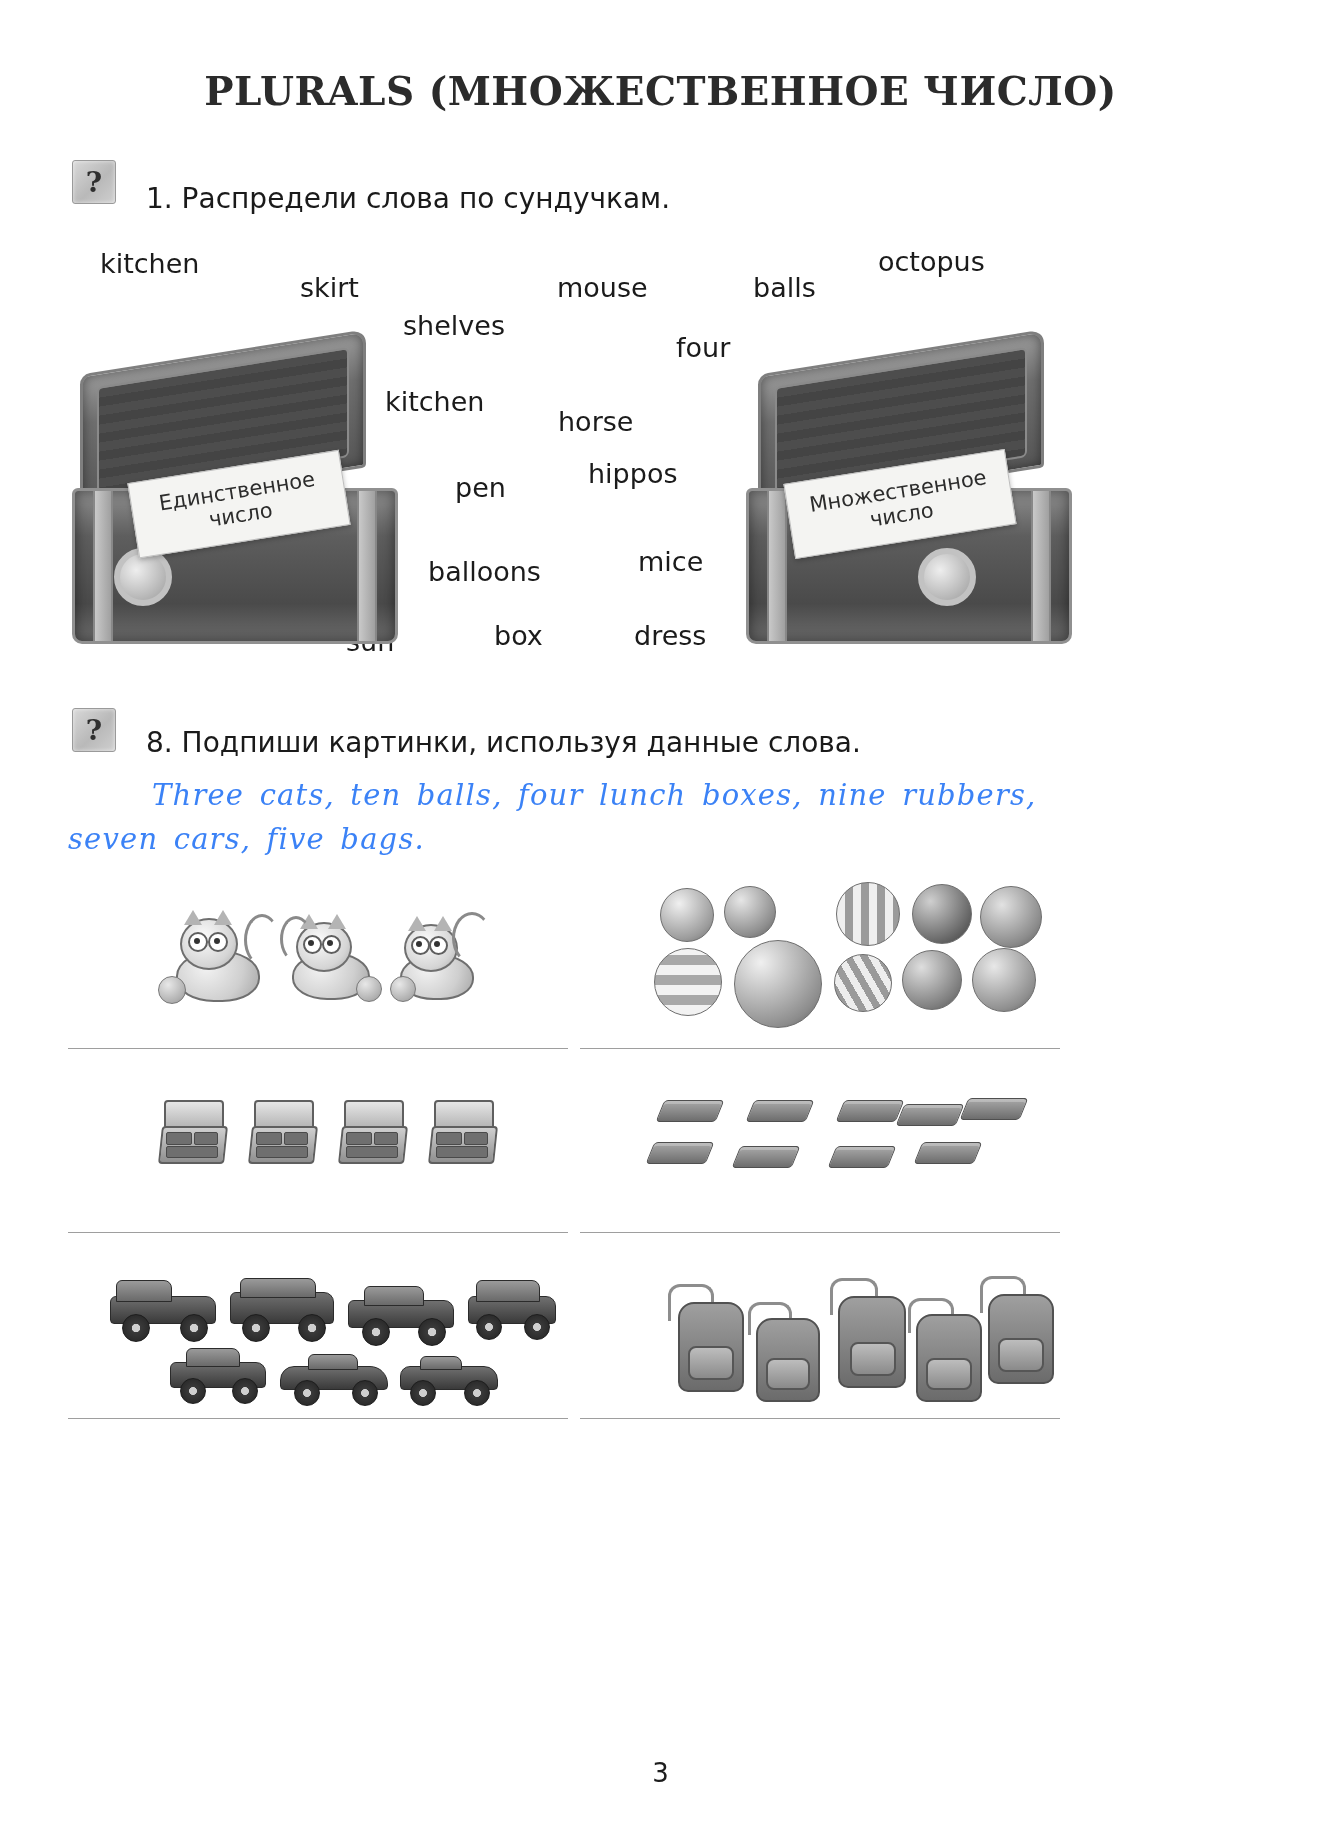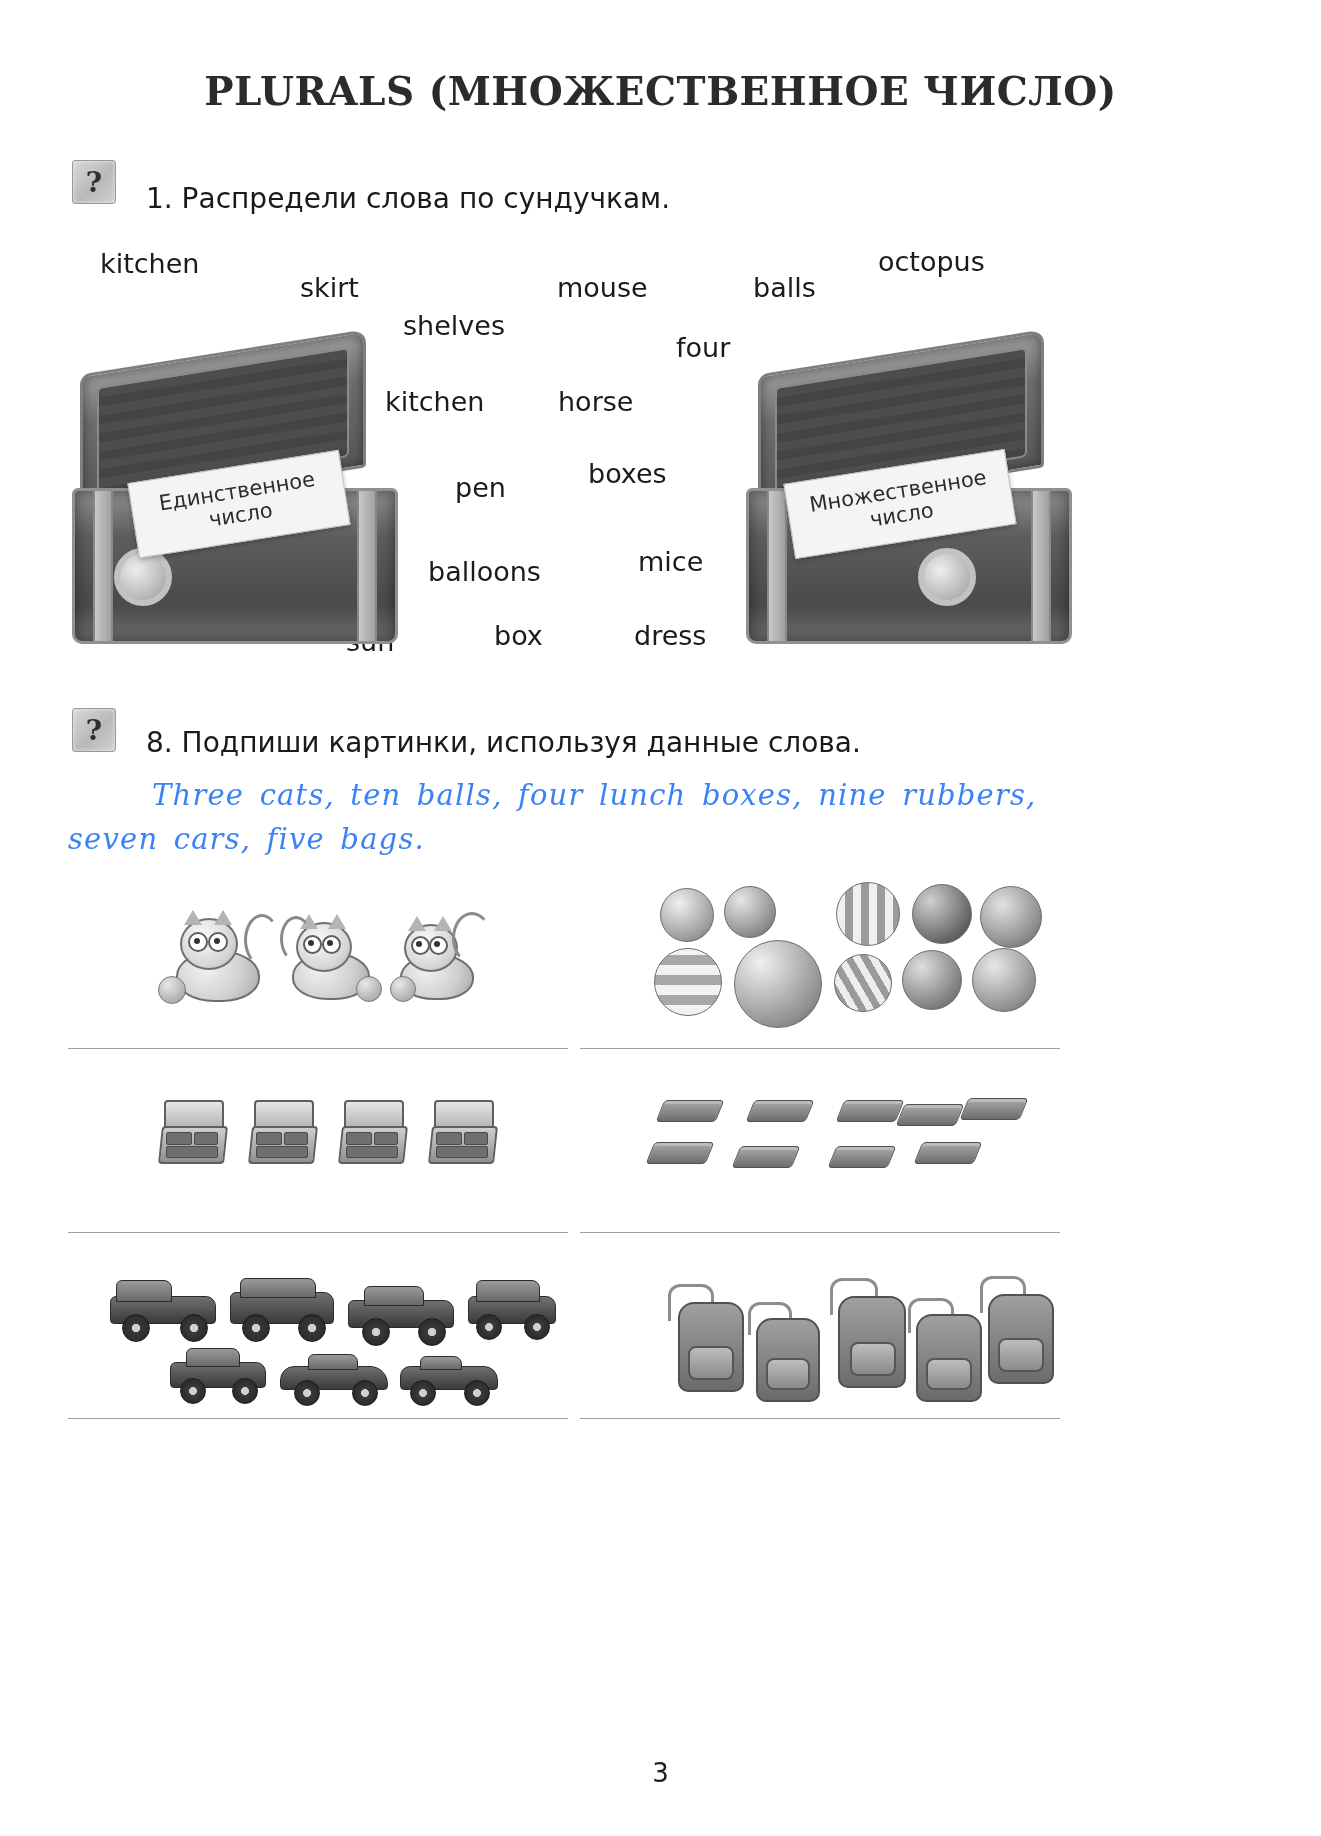--- a/index.html
+++ b/index.html
@@ -321,23 +321,23 @@
 
 <div id="word-cloud">
     <div class="word" style="left: 100px; top: 248px;">kitchen</div>
     <div class="word" style="left: 300px; top: 272px;">skirt</div>
     <div class="word" style="left: 557px; top: 272px;">mouse</div>
     <div class="word" style="left: 753px; top: 272px;">balls</div>
     <div class="word" style="left: 878px; top: 246px;">octopus</div>
     <div class="word" style="left: 403px; top: 310px;">shelves</div>
     <div class="word" style="left: 676px; top: 332px;">four</div>
     <div class="word" style="left: 385px; top: 386px;">kitchen</div>
-    <div class="word" style="left: 558px; top: 386px;">horse</div>
+    <div class="word" style="left: 558px; top: 406px;">horse</div>
     <div class="word" style="left: 455px; top: 472px;">pen</div>
-    <div class="word" style="left: 588px; top: 458px;">boxes</div>
+    <div class="word" style="left: 588px; top: 458px;">hippos</div>
     <div class="word" style="left: 428px; top: 556px;">balloons</div>
     <div class="word" style="left: 638px; top: 546px;">mice</div>
     <div class="word" style="left: 346px; top: 626px;">sun</div>
     <div class="word" style="left: 494px; top: 620px;">box</div>
     <div class="word" style="left: 634px; top: 620px;">dress</div>
   </div>
 
 <div class="chest" style="left:72px; top:348px;">
   <div class="chest-lid">
     <div class="chest-lid-inner"></div>

